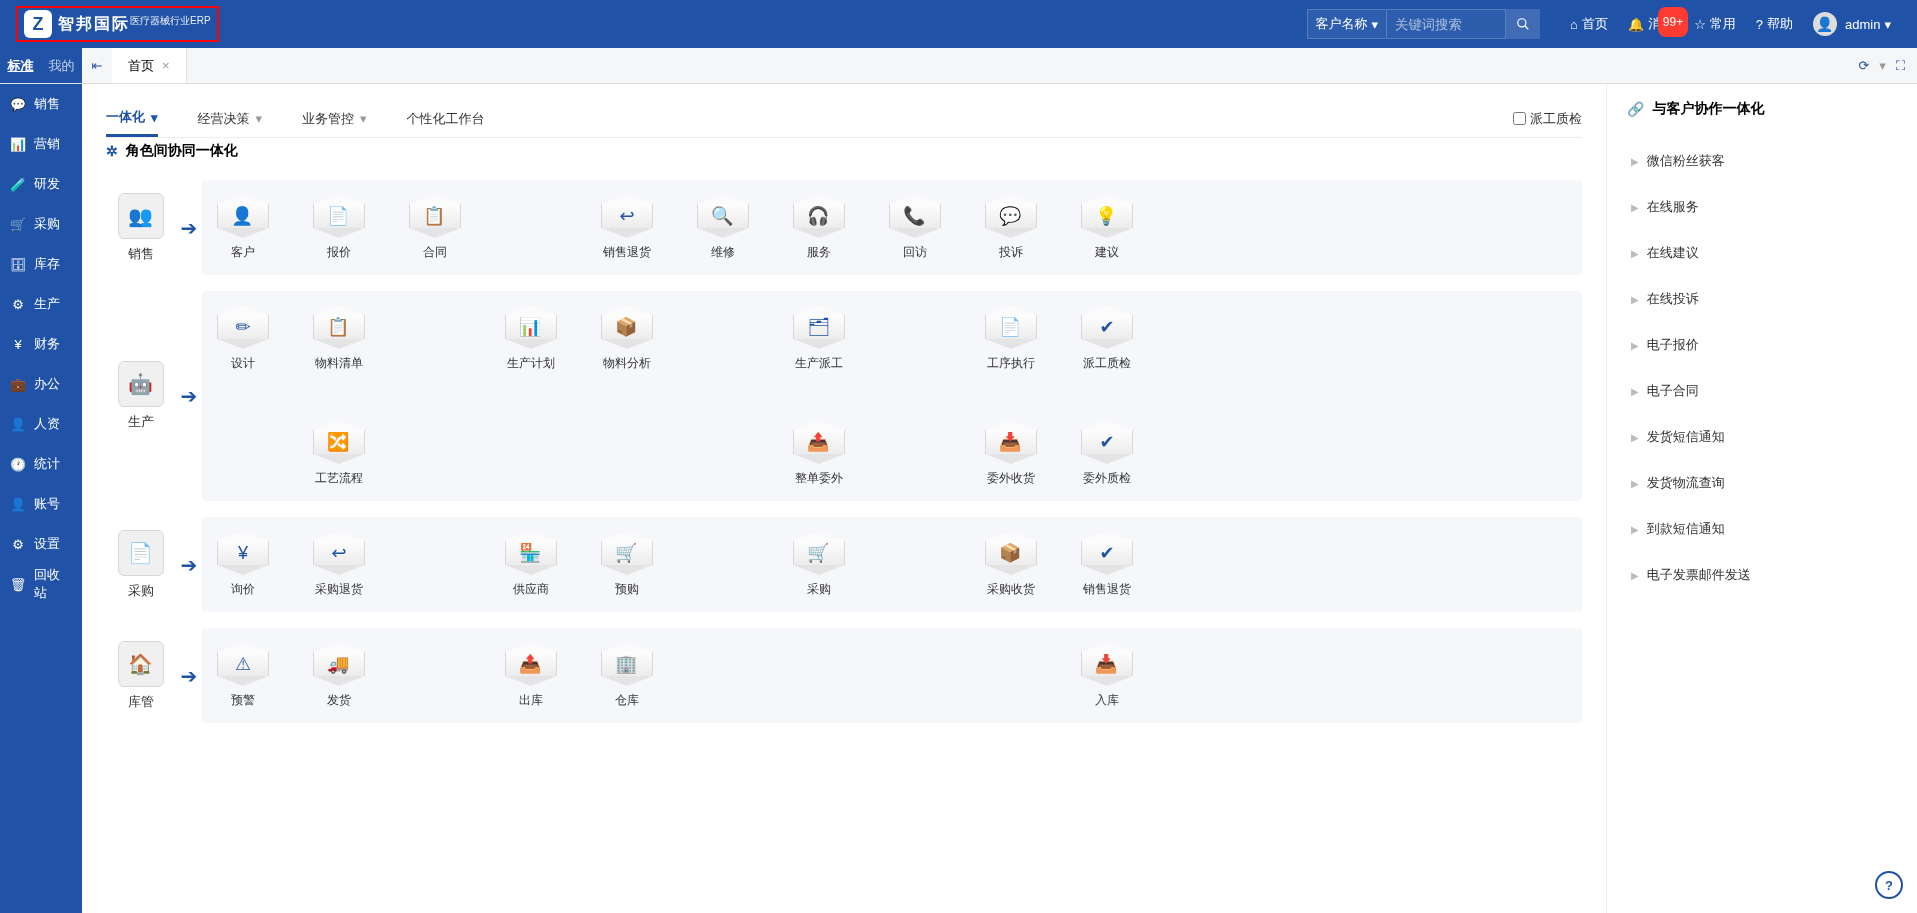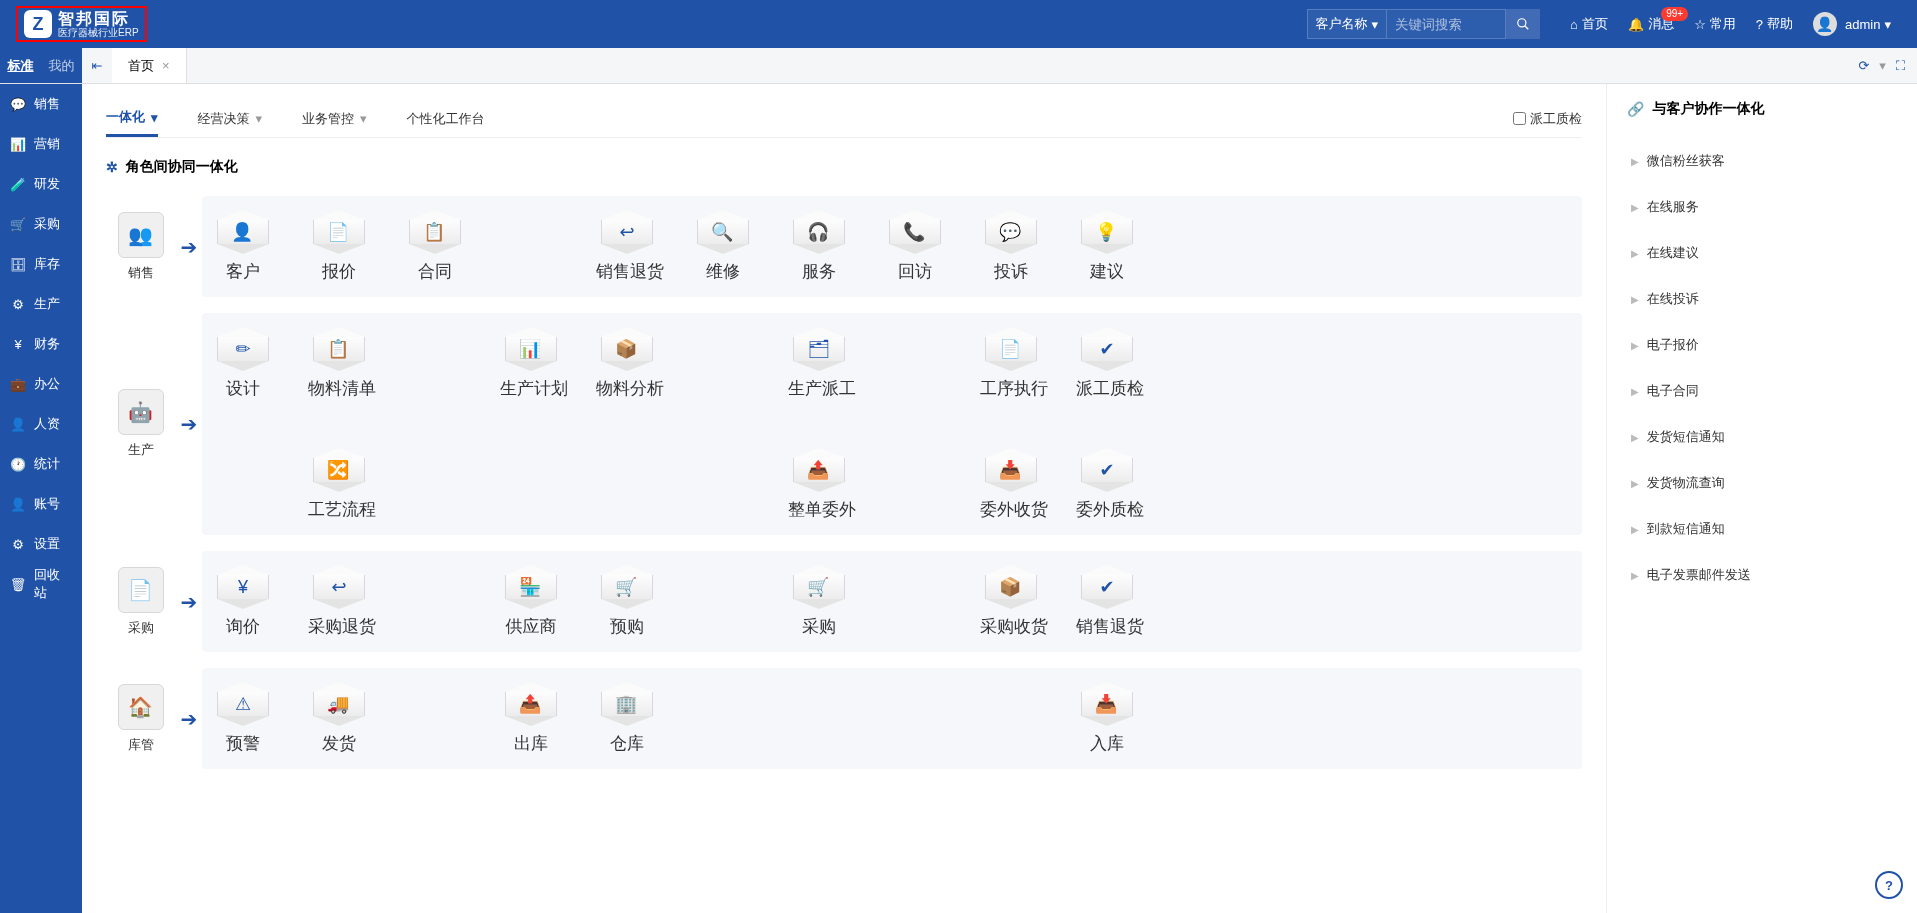--- a/index.html
+++ b/index.html
@@ -1,71 +1,71 @@
 <!DOCTYPE html>
 <html><head>
 <meta charset="utf-8">
 <style>
 * { margin: 0; padding: 0; box-sizing: border-box; }
 body { font-family: "Microsoft YaHei", Arial, sans-serif; font-size: 13px; background: #f5f5f5; overflow: hidden; }
 
 .header { height: 48px; background: #2053a8; color: #fff; display: flex; align-items: center; padding: 0 16px; }
 .logo-box { border: 2px solid #ff0000; padding: 2px 6px; display: flex; align-items: center; gap: 6px; }
 .logo-icon { width: 28px; height: 28px; background: #fff; color: #2053a8; border-radius: 6px; display: flex; align-items: center; justify-content: center; font-weight: bold; font-size: 18px; }
-.logo-text { display: flex; flex-direction: column; line-height: 1.1; }
+.logo-text { display: flex; line-height: 1.1; }
 .logo-main { font-size: 16px; font-weight: bold; letter-spacing: 2px; }
 .logo-sub { font-size: 10px; opacity: 0.9; }
 .header-spacer { flex: 1; }
 .search-group { display: flex; align-items: center; margin-right: 20px; }
 .search-dropdown { color: #fff; padding: 0 8px; display: flex; align-items: center; gap: 4px; border: 1px solid rgba(255,255,255,0.2); border-right: none; height: 30px; background: rgba(255,255,255,0.06); }
 .search-input { height: 30px; border: 1px solid rgba(255,255,255,0.2); background: rgba(255,255,255,0.06); color: #fff; padding: 0 8px; width: 120px; outline: none; }
 .search-input::placeholder { color: rgba(255,255,255,0.6); }
 .search-btn { height: 30px; width: 34px; background: rgba(255,255,255,0.15); border: none; color: #fff; cursor: pointer; display: flex; align-items: center; justify-content: center; }
 .header-link { color: #fff; margin: 0 10px; display: flex; align-items: center; gap: 4px; text-decoration: none; position: relative; }
-.badge { position: absolute; top: -8px; right: -14px; background: #ff3a30; color: #fff; border-radius: 8px; padding: 0 5px; font-size: 10px; line-height: 14px; }
+.badge { position: absolute; top: -8px; right: -14px; background: #ff3a30; color: #fff; border-radius: 8px; padding: 8px 5px; font-size: 12px; line-height: 14px; }
 .avatar { width: 24px; height: 24px; border-radius: 50%; background: #ddd; display: inline-flex; align-items: center; justify-content: center; margin-right: 4px; font-size: 14px; color: #555; }
 
 .sub-header { height: 36px; background: #f5f6f8; display: flex; align-items: center; border-bottom: 1px solid #e0e0e0; }
 .mode-tabs { width: 82px; background: #2053a8; height: 100%; display: flex; align-items: center; }
 .mode-tab { flex: 1; text-align: center; color: rgba(255,255,255,0.7); height: 100%; display: flex; align-items: center; justify-content: center; cursor: pointer; font-size: 13px; }
 .mode-tab.active { color: #fff; font-weight: bold; text-decoration: underline; }
 .collapse-btn { width: 30px; text-align: center; color: #2053a8; cursor: pointer; }
 .page-tab { padding: 0 16px; height: 100%; display: flex; align-items: center; gap: 8px; background: #fff; border-right: 1px solid #e0e0e0; }
 .tab-close { color: #999; cursor: pointer; }
 .sub-header-right { margin-left: auto; display: flex; align-items: center; gap: 10px; padding-right: 12px; color: #2053a8; }
 
 .body-wrap { display: flex; height: calc(100vh - 84px); }
 .sidebar { width: 82px; background: #2053a8; color: #fff; overflow-y: auto; }
 .side-item { height: 40px; display: flex; align-items: center; padding: 0 10px; gap: 8px; cursor: pointer; font-size: 13px; }
 .side-icon { width: 16px; text-align: center; }
 
 .main { flex: 1; background: #fff; display: flex; overflow: hidden; }
 .main-left { flex: 1; padding: 16px 24px; overflow: auto; border-right: 1px solid #eee; }
-.content-tabs { display: flex; gap: 40px; border-bottom: 1px solid #eee; margin-bottom: 20px; align-items: center; }
+.content-tabs { display: flex; gap: 40px; border-bottom: 1px solid #eee; margin-bottom: 4px; align-items: center; }
 .ctab { padding: 8px 0; display: flex; align-items: center; gap: 6px; cursor: pointer; color: #333; }
 .ctab.active { color: #2053a8; border-bottom: 3px solid #2053a8; font-weight: bold; }
 .ctab-spacer { flex: 1; }
 .default-home { display: flex; align-items: center; gap: 4px; color: #333; }
 
 .section-title { display: flex; align-items: center; gap: 8px; font-weight: bold; margin-bottom: 20px; font-size: 14px; }
 .section-icon { color: #2053a8; }
 
 .flow-row { display: flex; align-items: center; margin-bottom: 16px; }
 .row-head { width: 70px; text-align: center; }
 .row-head-box { width: 46px; height: 46px; background: #f0f0f0; border: 1px solid #d8d8d8; border-radius: 6px; display: flex; align-items: center; justify-content: center; margin: 0 auto 6px; color: #666; font-size: 20px; }
 .row-head-label { font-size: 13px; color: #333; }
 .row-arrow { width: 26px; color: #2053a8; font-size: 20px; display: flex; justify-content: center; }
 .row-body { flex: 1; background: #f5f7fa; border-radius: 4px; padding: 14px 10px; display: flex; gap: 34px; flex-wrap: wrap; position: relative; }
 .node { width: 62px; text-align: center; cursor: pointer; }
 .node-rect { width: 52px; height: 44px; margin: 0 auto 6px; position: relative; }
 .node-rect::before, .node-rect::after { content: ""; position: absolute; left: 0; right: 0; }
 .node-rect::before { top: 0; border-left: 26px solid transparent; border-right: 26px solid transparent; border-bottom: 10px solid #fbfbfb; }
 .node-rect::after { bottom: 0; border-left: 26px solid transparent; border-right: 26px solid transparent; border-top: 10px solid #e4e4e4; }
 .node-mid { position: absolute; top: 10px; bottom: 10px; left: 0; right: 0; background: linear-gradient(#fdfdfd,#ececec); border-left: 1px solid #d8d8d8; border-right: 1px solid #d8d8d8; display: flex; align-items: center; justify-content: center; color: #2053a8; font-size: 18px; }
-.node-label { font-size: 17px; color: #333; white-space: nowrap; }
+.node-label { font-size: 12px; color: #333; white-space: nowrap; }
 .node-gap { width: 62px; visibility: hidden; }
 
 .main-right { width: 310px; padding: 16px 20px; overflow: auto; }
 .right-list { margin-top: 12px; }
 .right-item { padding: 14px 4px; display: flex; align-items: center; gap: 8px; color: #333; cursor: pointer; font-size: 13px; }
 .right-tri { color: #bbb; font-size: 10px; }
 
 .help-fab { position: fixed; right: 14px; bottom: 14px; width: 28px; height: 28px; border: 2px solid #2053a8; border-radius: 50%; color: #2053a8; display: flex; align-items: center; justify-content: center; font-weight: bold; cursor: pointer; }
 
 svg { display: inline-block; vertical-align: middle; }

